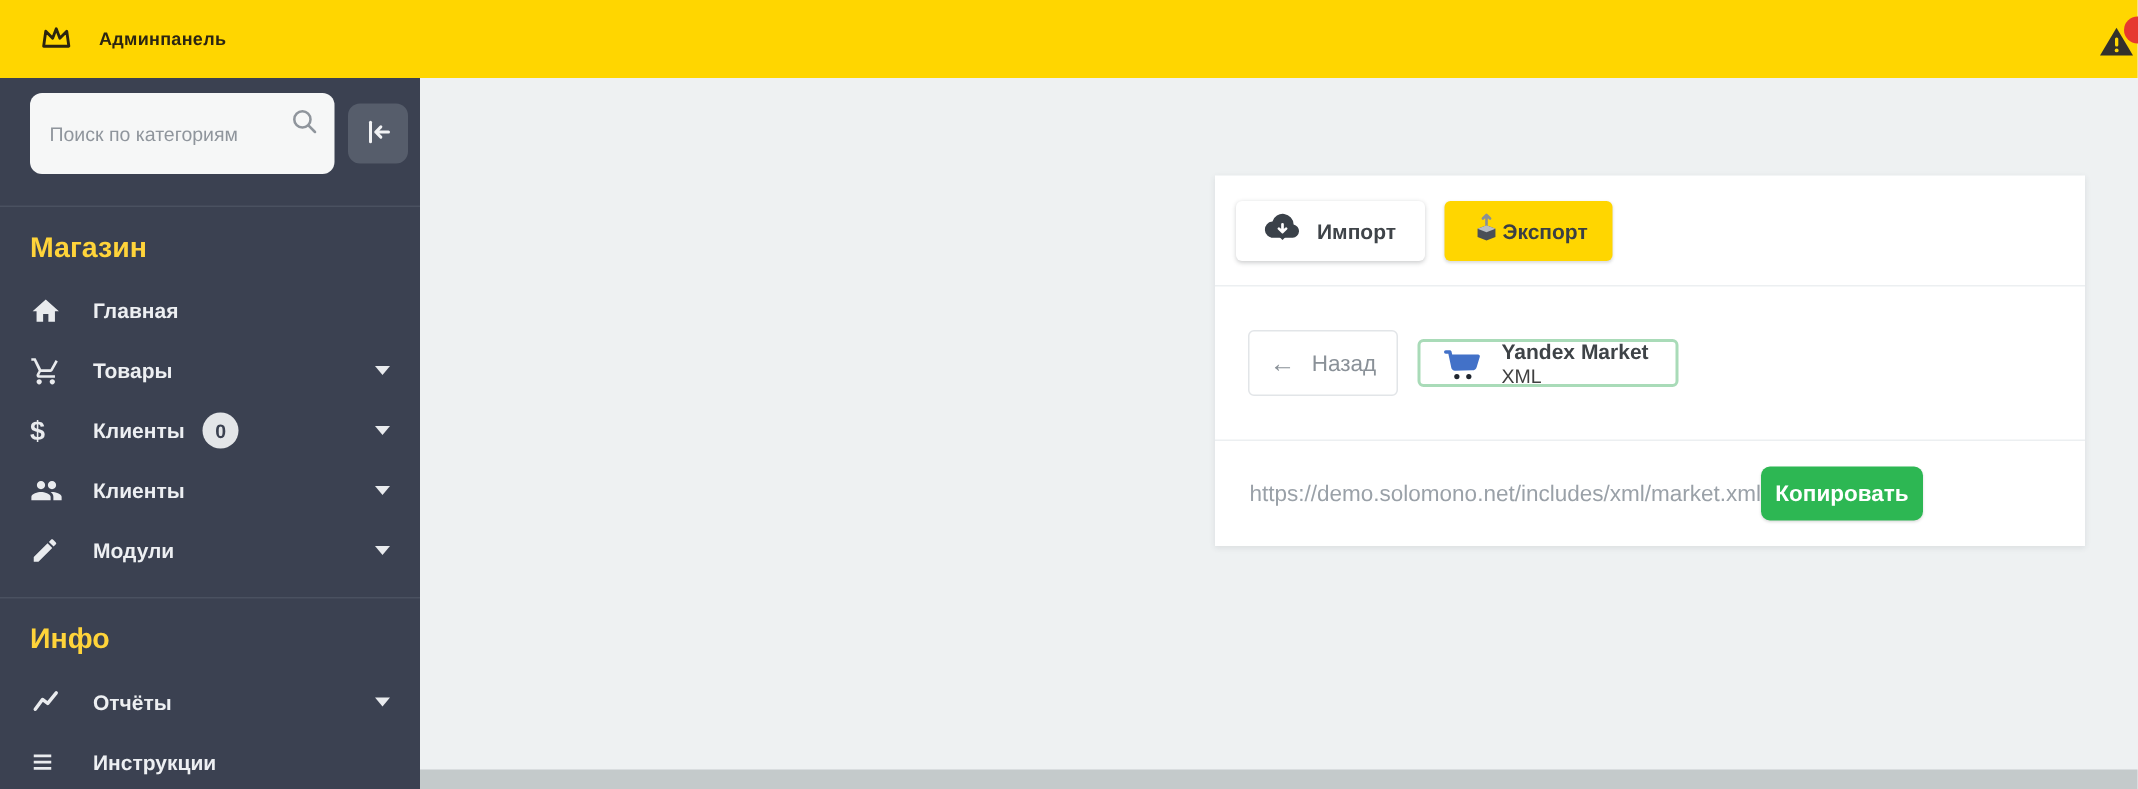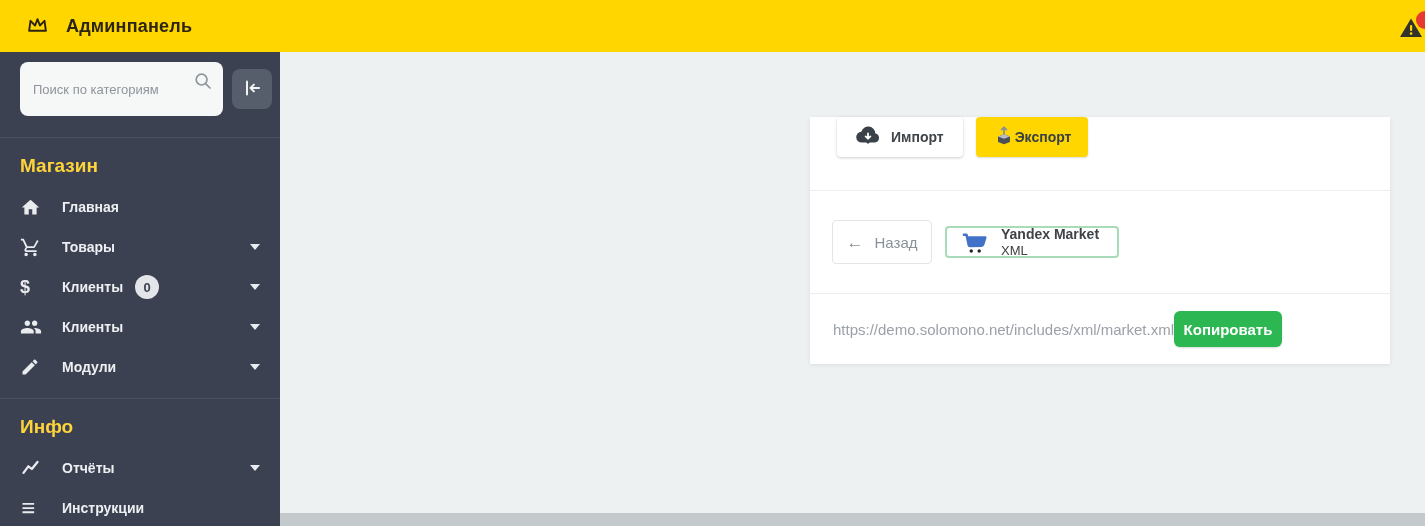--- a/index.html
+++ b/index.html
@@ -1,21 +1,21 @@
 <!DOCTYPE html>
 <html><head>
 <meta charset="utf-8">
 <style>
   * { margin:0; padding:0; box-sizing:border-box; }
   html,body { width:1425px; height:526px; overflow:hidden; font-family:"Liberation Sans", sans-serif; background:#eef1f2; }
 
   
   .topbar { position:absolute; left:0; top:0; width:1425px; height:52px; background:#ffd600; display:flex; align-items:center; z-index:30; }
   .crown { margin-left:24px; display:flex; align-items:center; }
-  .topbar-title { margin-left:15px; font-size:18px; font-weight:bold; color:#2b2512; letter-spacing:.2px; }
+  .topbar-title { margin-left:15px; font-size:12px; font-weight:bold; color:#2b2512; letter-spacing:.2px; }
   .warn-wrap { position:absolute; right:0; top:13px; width:34px; height:30px; }
   .warn-badge { position:absolute; right:-9px; top:-2px; width:18px; height:18px; border-radius:50%; background:#e6392f; }
   .warn-tri { position:absolute; right:1px; top:3px; }
 
   
   .sidebar { position:absolute; left:0; top:52px; width:280px; height:474px; background:#3b4151; overflow:hidden; z-index:20; }
   .search-row { display:flex; align-items:center; gap:9px; padding:10px 8px 10px 20px; }
   .search-box { position:relative; width:205px; height:54px; }
   .search-box input { width:100%; height:100%; border:none; outline:none; border-radius:8px; background:#f6f7f7; padding:0 36px 0 13px; font-size:13px; color:#4a5058; font-family:"Liberation Sans", sans-serif; }
   .search-box input::placeholder { color:#8f959c; }
@@ -27,21 +27,21 @@
   .side-item .ico { width:30px; display:flex; align-items:center; justify-content:flex-start; }
   .side-item .lbl { margin-left:12px; font-size:14px; font-weight:bold; }
   .badge { margin-left:12px; min-width:24px; height:24px; border-radius:12px; background:#e3e5e8; color:#3b4151; font-size:13px; font-weight:bold; display:flex; align-items:center; justify-content:center; padding:0 6px; }
   .chev { margin-left:auto; width:0; height:0; border-left:5px solid transparent; border-right:5px solid transparent; border-top:6px solid #e9ebee; }
   .dollar-glyph { font-size:18px; font-weight:bold; color:#e9ebee; line-height:1; }
 
   
   .main { position:absolute; left:280px; top:52px; width:1145px; height:474px; background:#eef1f2; }
   .card { position:absolute; left:530px; top:65px; width:580px; height:247px; background:#ffffff; box-shadow:0 1px 4px rgba(50,60,70,.10); }
   .card-divider { height:1px; background:#eceff1; }
-  .row1 { height:73px; display:flex; align-items:flex-start; padding-left:27px; }
+  .row1 { height:73px; display:flex; align-items:center; padding-left:14px; }
   .row2 { height:102px; display:flex; align-items:center; padding-left:22px; }
   .row3 { height:70px; display:flex; align-items:center; padding-left:23px; }
 
   .btn { border:none; cursor:pointer; display:flex; align-items:center; font-family:"Liberation Sans", sans-serif; }
   .btn-import { height:40px; padding:0 19px; border-radius:4px; background:#fff; box-shadow:0 1px 3px rgba(60,64,67,.25); gap:11px; font-size:14px; font-weight:bold; color:#3f4449; }
   .btn-export { height:40px; padding:0 17px; border-radius:4px; background:#ffd600; box-shadow:0 1px 2px rgba(60,64,67,.18); font-size:14px; font-weight:bold; color:#3a3f45; margin-left:13px; }
   .btn-back { width:100px; height:44px; border-radius:4px; background:#fff; border:1px solid #e2e5e8; justify-content:center; gap:11px; font-size:15px; color:#8a9198; }
   .back-arrow { font-size:17px; color:#8a9198; line-height:1; }
   .btn-yandex { height:32px; padding:0 18px 0 12px; border-radius:4px; background:#fff; border:2px solid #a9dbb8; gap:11px; margin-left:13px;align-items:center; }
   .yx-text { text-align:left; }

